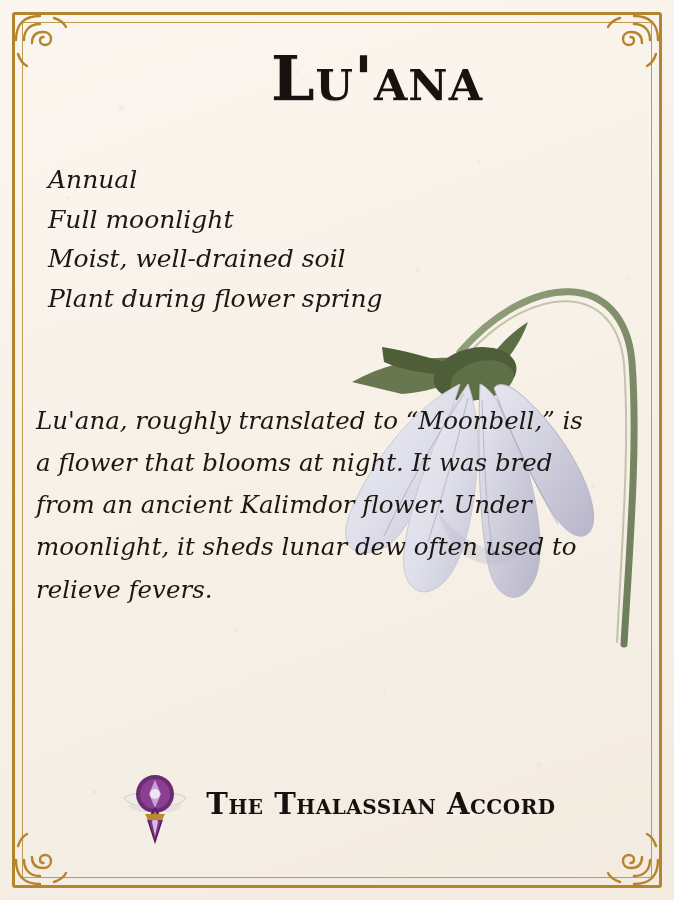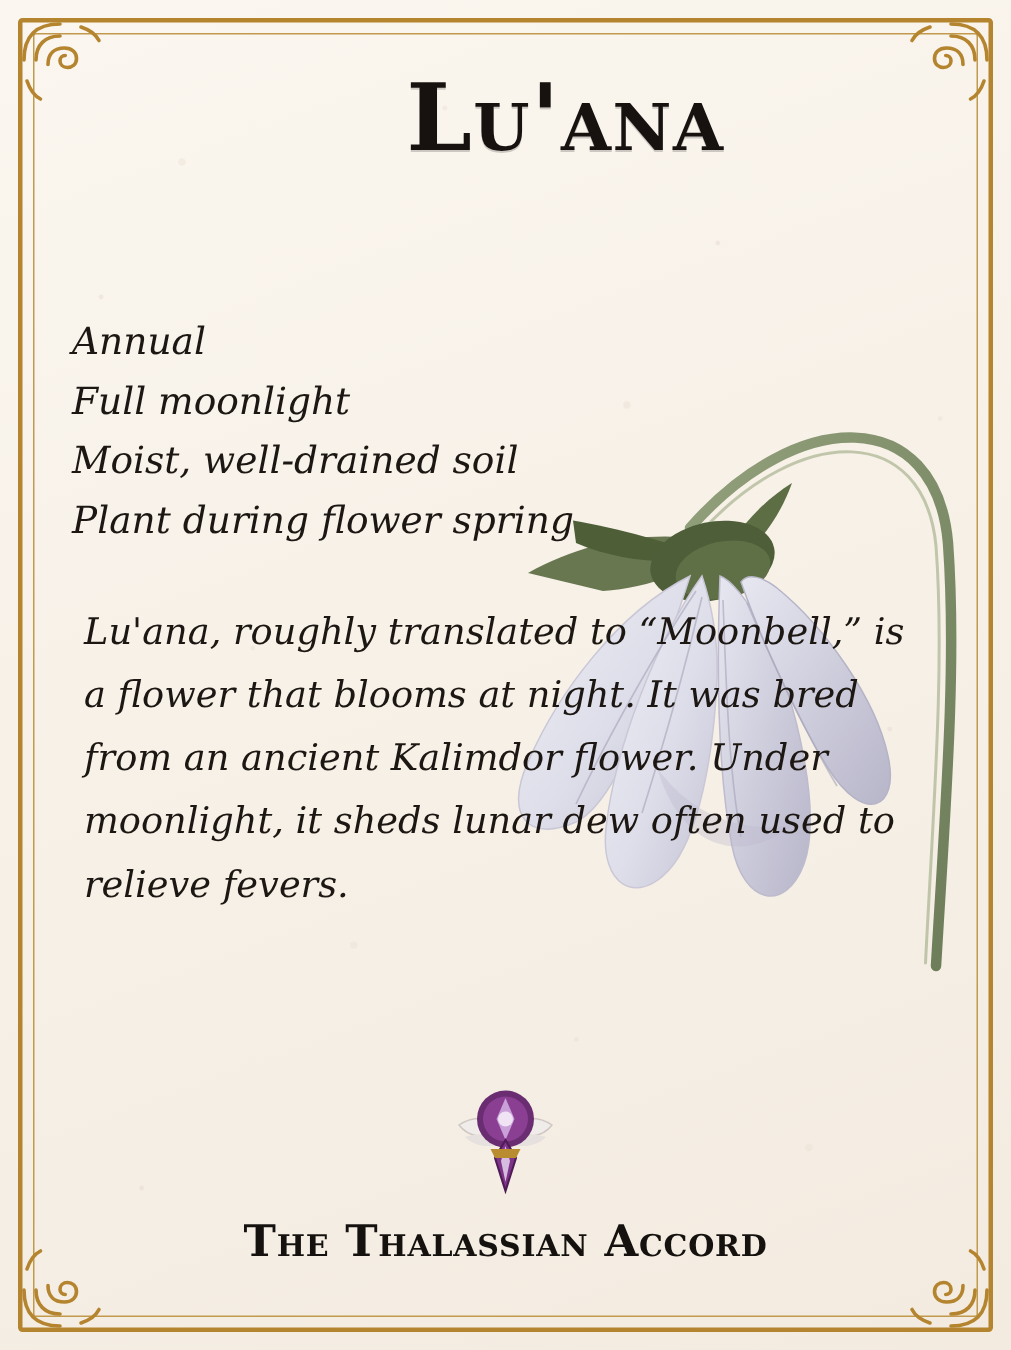--- a/index.html
+++ b/index.html
@@ -79,27 +79,26 @@
   .facts {
     position: absolute;
     left: 48px;
     top: 160px;
     width: 380px;
     font-family: "DejaVu Serif", serif;
     font-style: italic;
     font-size: 25px;
     line-height: 1.58;
     color: #1c1712;
-    margin-top: 48px;
   }
   .facts div { white-space: nowrap; }
 
   .body-text {
     position: absolute;
-    left: 56px;
+    left: 36px;
     top: 400px;
     width: 560px;
     font-family: "DejaVu Serif", serif;
     font-style: italic;
     font-size: 24.5px;
     line-height: 1.72;
     color: #1c1712;
   }
   .body-text p { margin: 0; }
 
@@ -117,21 +116,20 @@
   
   .footer {
     position: absolute;
     left: 0;
     bottom: 56px;
     width: 674px;
     display: flex;
     align-items: center;
     justify-content: center;
     gap: 14px;
-    flex-direction: column;
   }
   .brand-mark { width: 74px; height: 80px; }
   .brand-mark svg { width: 100%; height: 100%; display: block; }
   .brand-text {
     font-family: "DejaVu Serif", serif;
     font-size: 29px;
     font-weight: 700;
     font-variant: small-caps;
     letter-spacing: 0.5px;
     color: #14110e;

